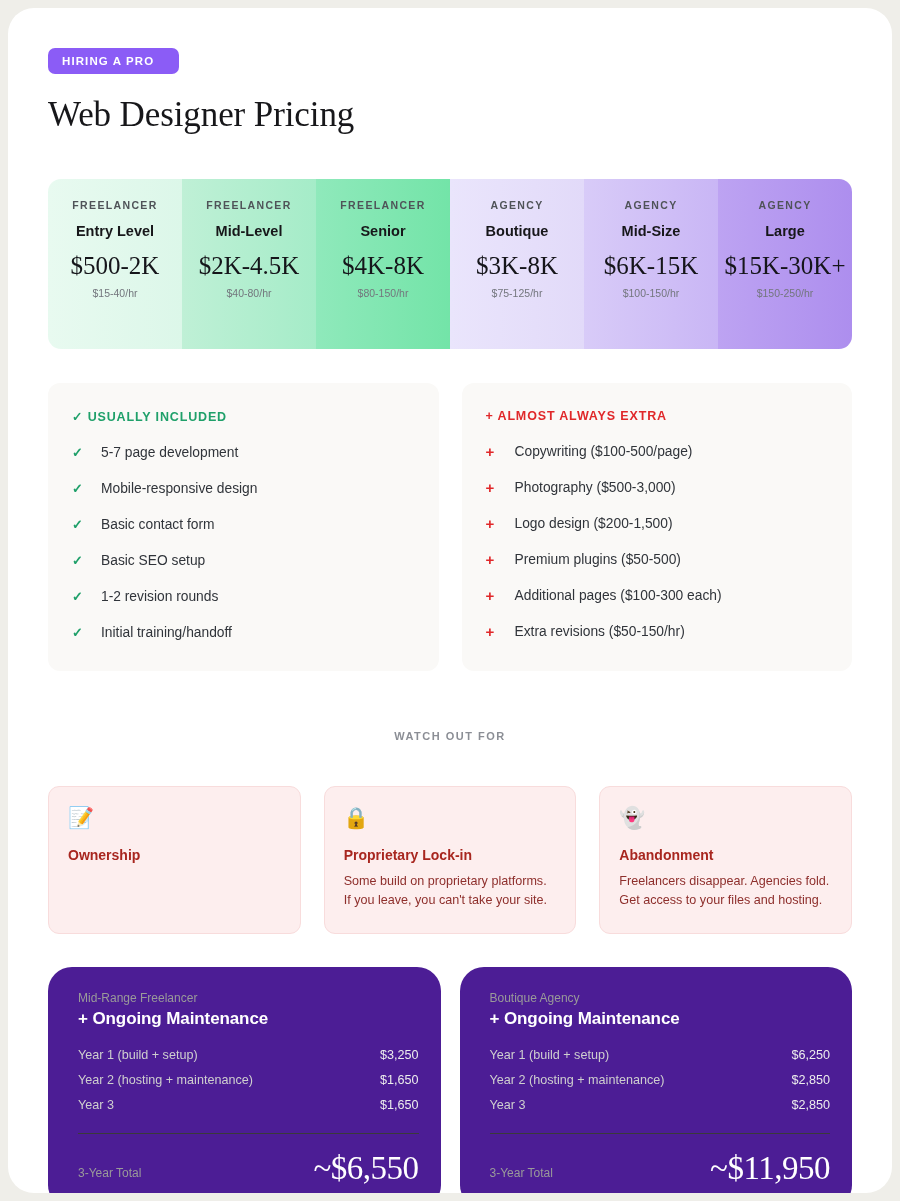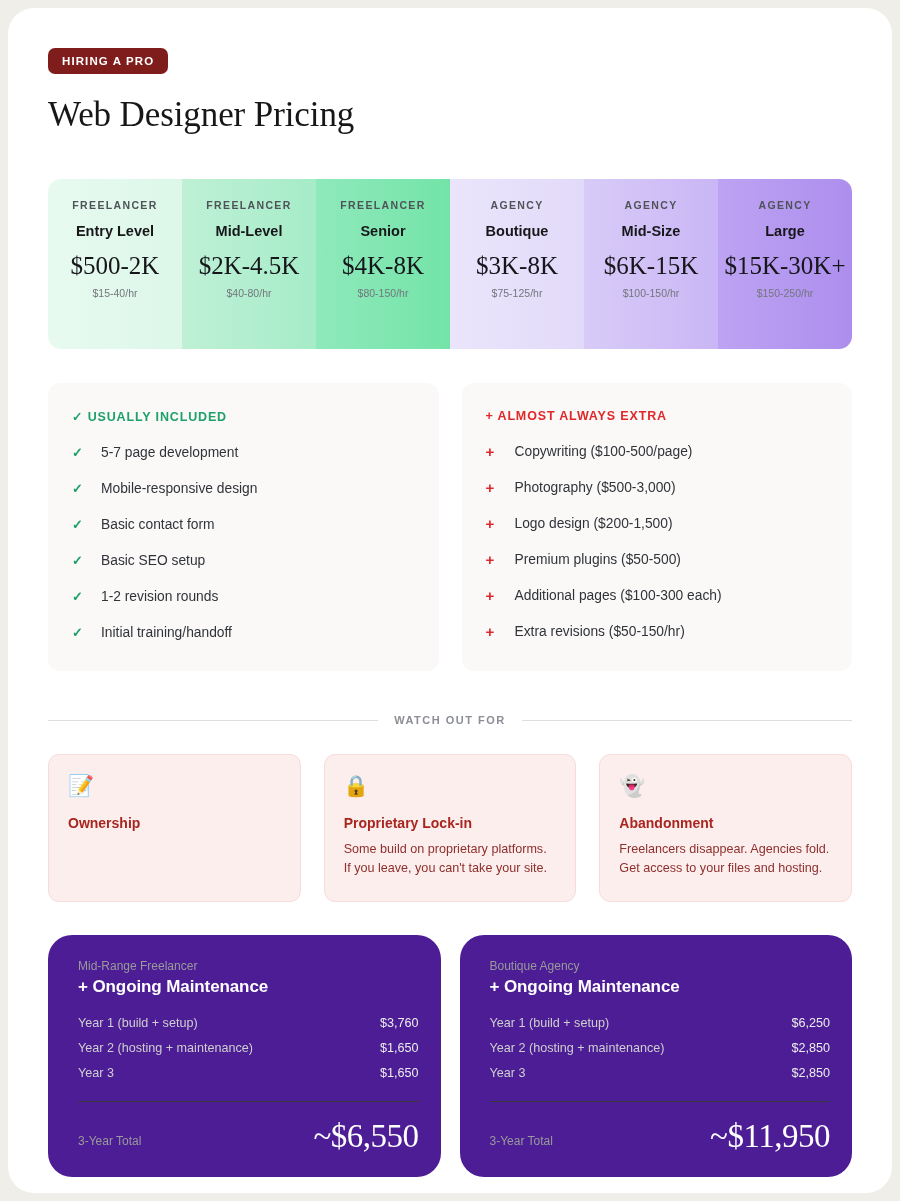--- a/index.html
+++ b/index.html
@@ -14,23 +14,23 @@
     width: 884px; height: 1185px;
     background: #ffffff;
     border-radius: 26px;
     overflow: hidden;
   }
   .inner { padding: 40px 40px 0 40px; }
 
   
   .badge {
     display: inline-block;
-    background: #7f1d1d; color: #ffffff;
+    background: #8b5cf6; color: #ffffff;
     font-size: 11.5px; font-weight: bold; letter-spacing: 1.1px;
-    padding: 7px 14px 7px 14px; border-radius: 7px;
+    padding: 7px 25px 7px 14px; border-radius: 7px;
   }
   h1.title {
     font-family: Liberation Serif, serif;
     font-size: 35px; font-weight: normal; color: #17171a;
     margin-top: 21px; letter-spacing: -0.1px;
   }
   .subtitle {
     font-size: 14.5px; color: #6e7076; margin-top: 10px;
   }
 
@@ -77,20 +77,21 @@
   .li:first-of-type { margin-top: 0; }
   .mark { width: 29px; flex: none; font-size: 13px; font-weight: bold; line-height: 20px; }
   .mark.ok { color: #1fa06a; }
   .mark.extra { color: #e0282a; font-size: 15px; }
   .li-text { font-size: 13.8px; color: #30343a; line-height: 20px; }
 
   
   .divider {
     display: flex; align-items: center; gap: 16px;
     margin-top: 43px;
+    flex-direction: column;
   }
   .divider .rule { flex: 1; height: 1px; background: #dededa; }
   .divider .dlabel {
     font-size: 11px; font-weight: bold; letter-spacing: 1.5px; color: #8b8e95;
     white-space: nowrap;
   }
 
   
   .warnings { display: flex; gap: 23px; margin-top: 28px; }
   .warn {
@@ -265,21 +266,21 @@
     </div>
 
     <div class="totals">
 
       <div class="total-card">
         <div class="tc-kicker">Mid-Range Freelancer</div>
         <div class="tc-title">+ Ongoing Maintenance</div>
         <div class="tc-rows">
           <div class="tc-row">
             <span>Year 1 (build + setup)</span>
-            <span class="tc-val">$3,760</span>
+            <span class="tc-val">$3,250</span>
           </div>
           <div class="tc-row">
             <span>Year 2 (hosting + maintenance)</span>
             <span class="tc-val">$1,650</span>
           </div>
           <div class="tc-row">
             <span>Year 3</span>
             <span class="tc-val">$1,650</span>
           </div>
         </div>

